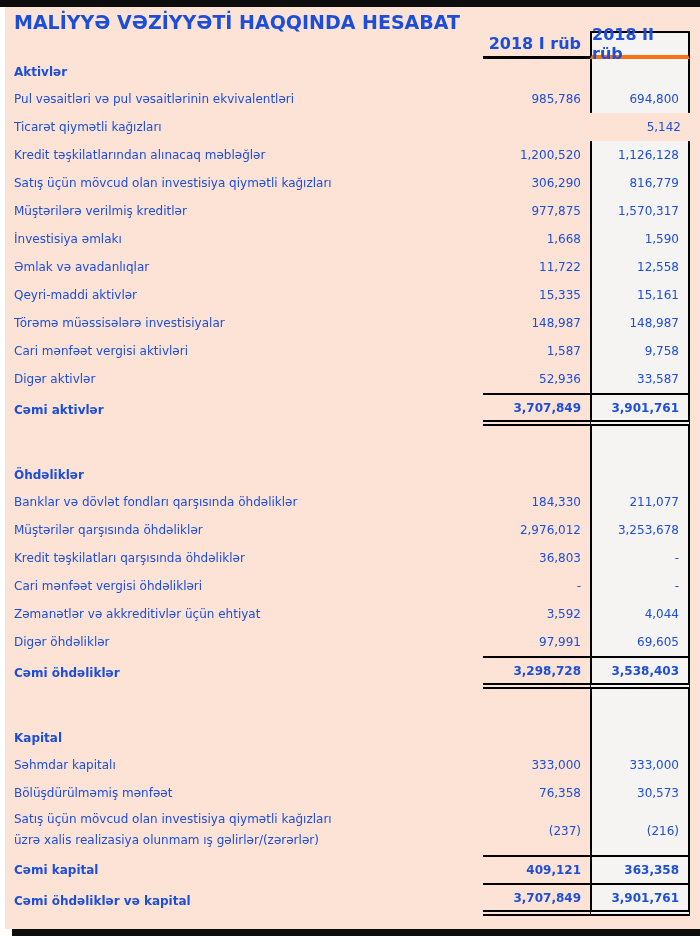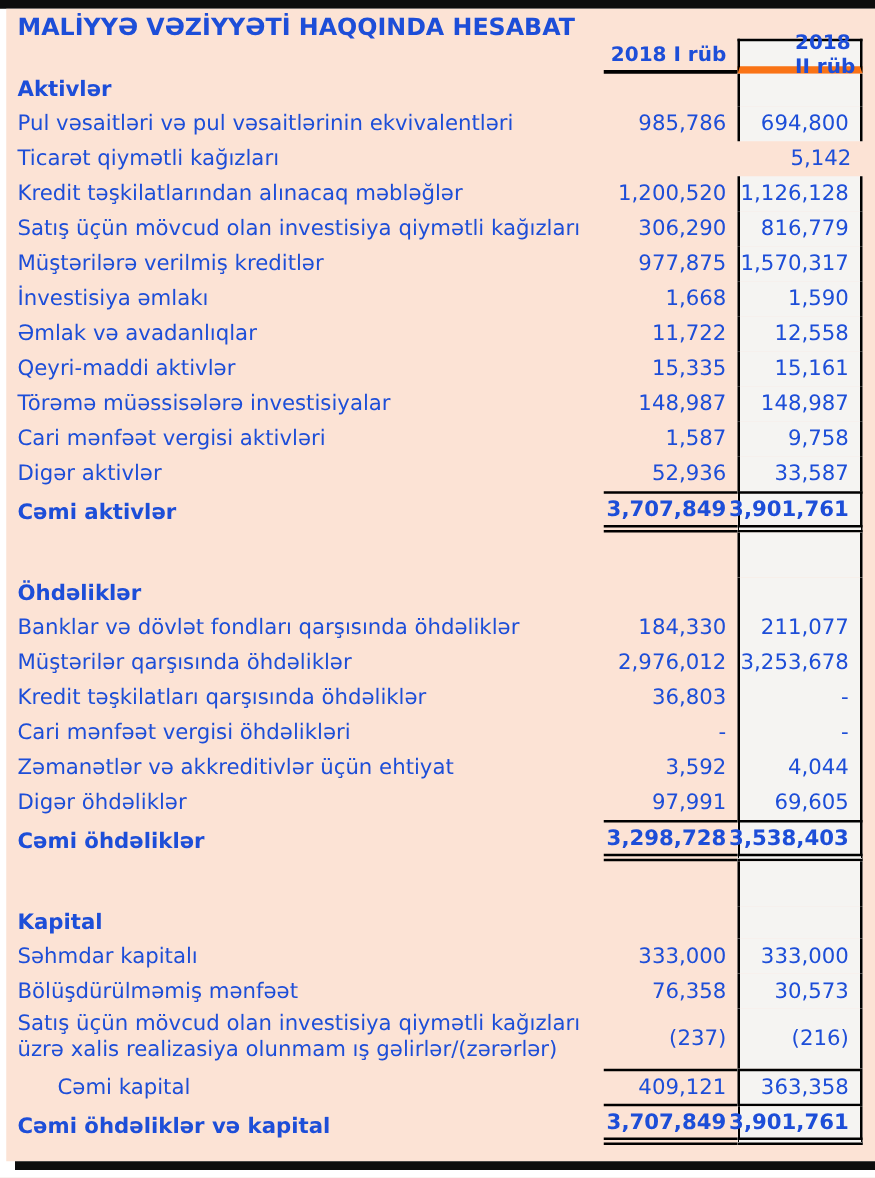--- a/index.html
+++ b/index.html
@@ -8,37 +8,37 @@
     position:relative; width:700px; height:942px; background:#ffffff;
     font-family:"DejaVu Sans","Liberation Sans",sans-serif; color:#1d4ed8;
     overflow:hidden;
   }
   .top-bar  { position:absolute; top:0; left:0; width:700px; height:7px; background:#0d0d0d; }
   .bottom-bar { position:absolute; bottom:6px; left:12px; right:0; height:7px; background:#0d0d0d; }
   .content { position:absolute; top:7px; left:5px; right:0; bottom:13px; background:#fce3d5; overflow:hidden; }
 
   .title { height:24px; padding:4px 0 0 9px; font-size:19px; font-weight:bold; }
 
-  .row { display:flex; align-items:stretch; height:28px; padding-right:10px; font-size:17px; }
+  .row { display:flex; align-items:stretch; height:28px; padding-right:10px; font-size:12px; }
   .label { flex:1; padding-left:9px; display:flex; align-items:center; white-space:nowrap; }
   .c1 { width:107px; display:flex; align-items:center; justify-content:flex-end; padding-right:9px; }
   .c2 { width:100px; display:flex; align-items:center; justify-content:flex-end; padding-right:9px;
         background:#f5f4f2; border-left:2px solid #000; border-right:2px solid #000; }
 
   .hdr { height:28px; font-weight:bold; font-size:16px; }
   .hdr .c1 { border-bottom:3px solid #000;text-align:right; }
-  .hdr .c2 { border-top:2px solid #000; border-bottom:6px solid #f97316; justify-content:center; padding-right:0;padding-left:44px; }
+  .hdr .c2 { border-top:2px solid #000; border-bottom:4px solid #f97316; justify-content:center; padding-right:0; }
 
   .sec { height:26px; }
   .sec .label { font-weight:bold; }
 
   .total { height:33px; font-weight:bold; }
   .total .c1, .total .c2 { border-top:2px solid #000; border-bottom:6px double #000; }
 
-  .subtotal { height:30px; font-weight:normal;margin-left:32px; }
+  .subtotal { height:30px; font-weight:bold; }
   .subtotal .c1, .subtotal .c2 { border-top:2px solid #000; border-bottom:2px solid #000; }
 
   .grand { height:31px; font-weight:bold; }
   .grand .c1, .grand .c2 { border-bottom:6px double #000; }
 
   .gap { height:36px; }
   .tall { height:48px; }
   .tall .label { display:block; padding-top:2px; white-space:nowrap; }
   .tall .label div { line-height:21px; }
 </style>

